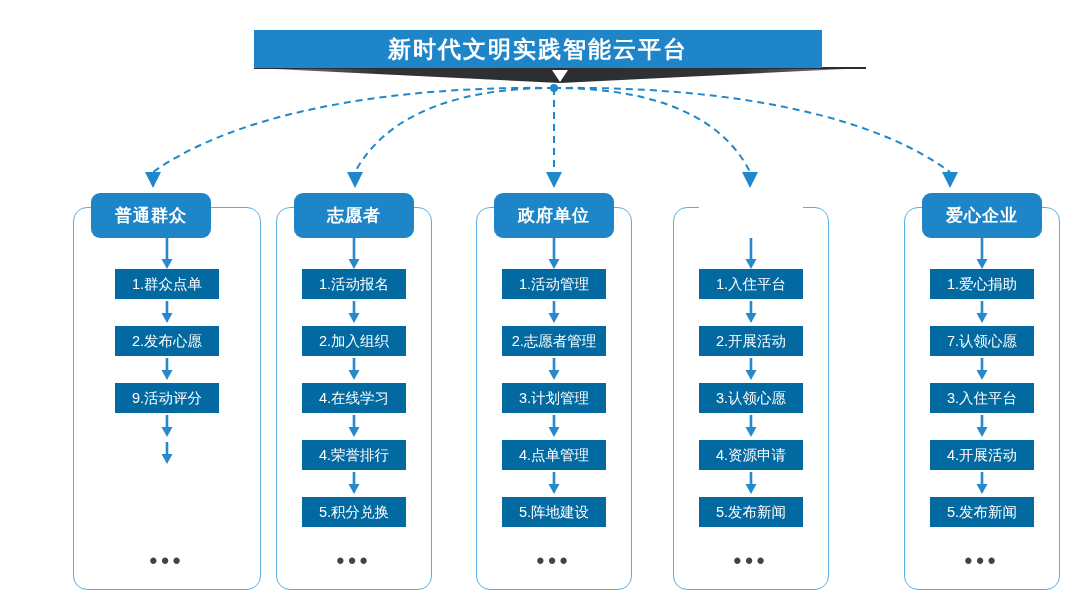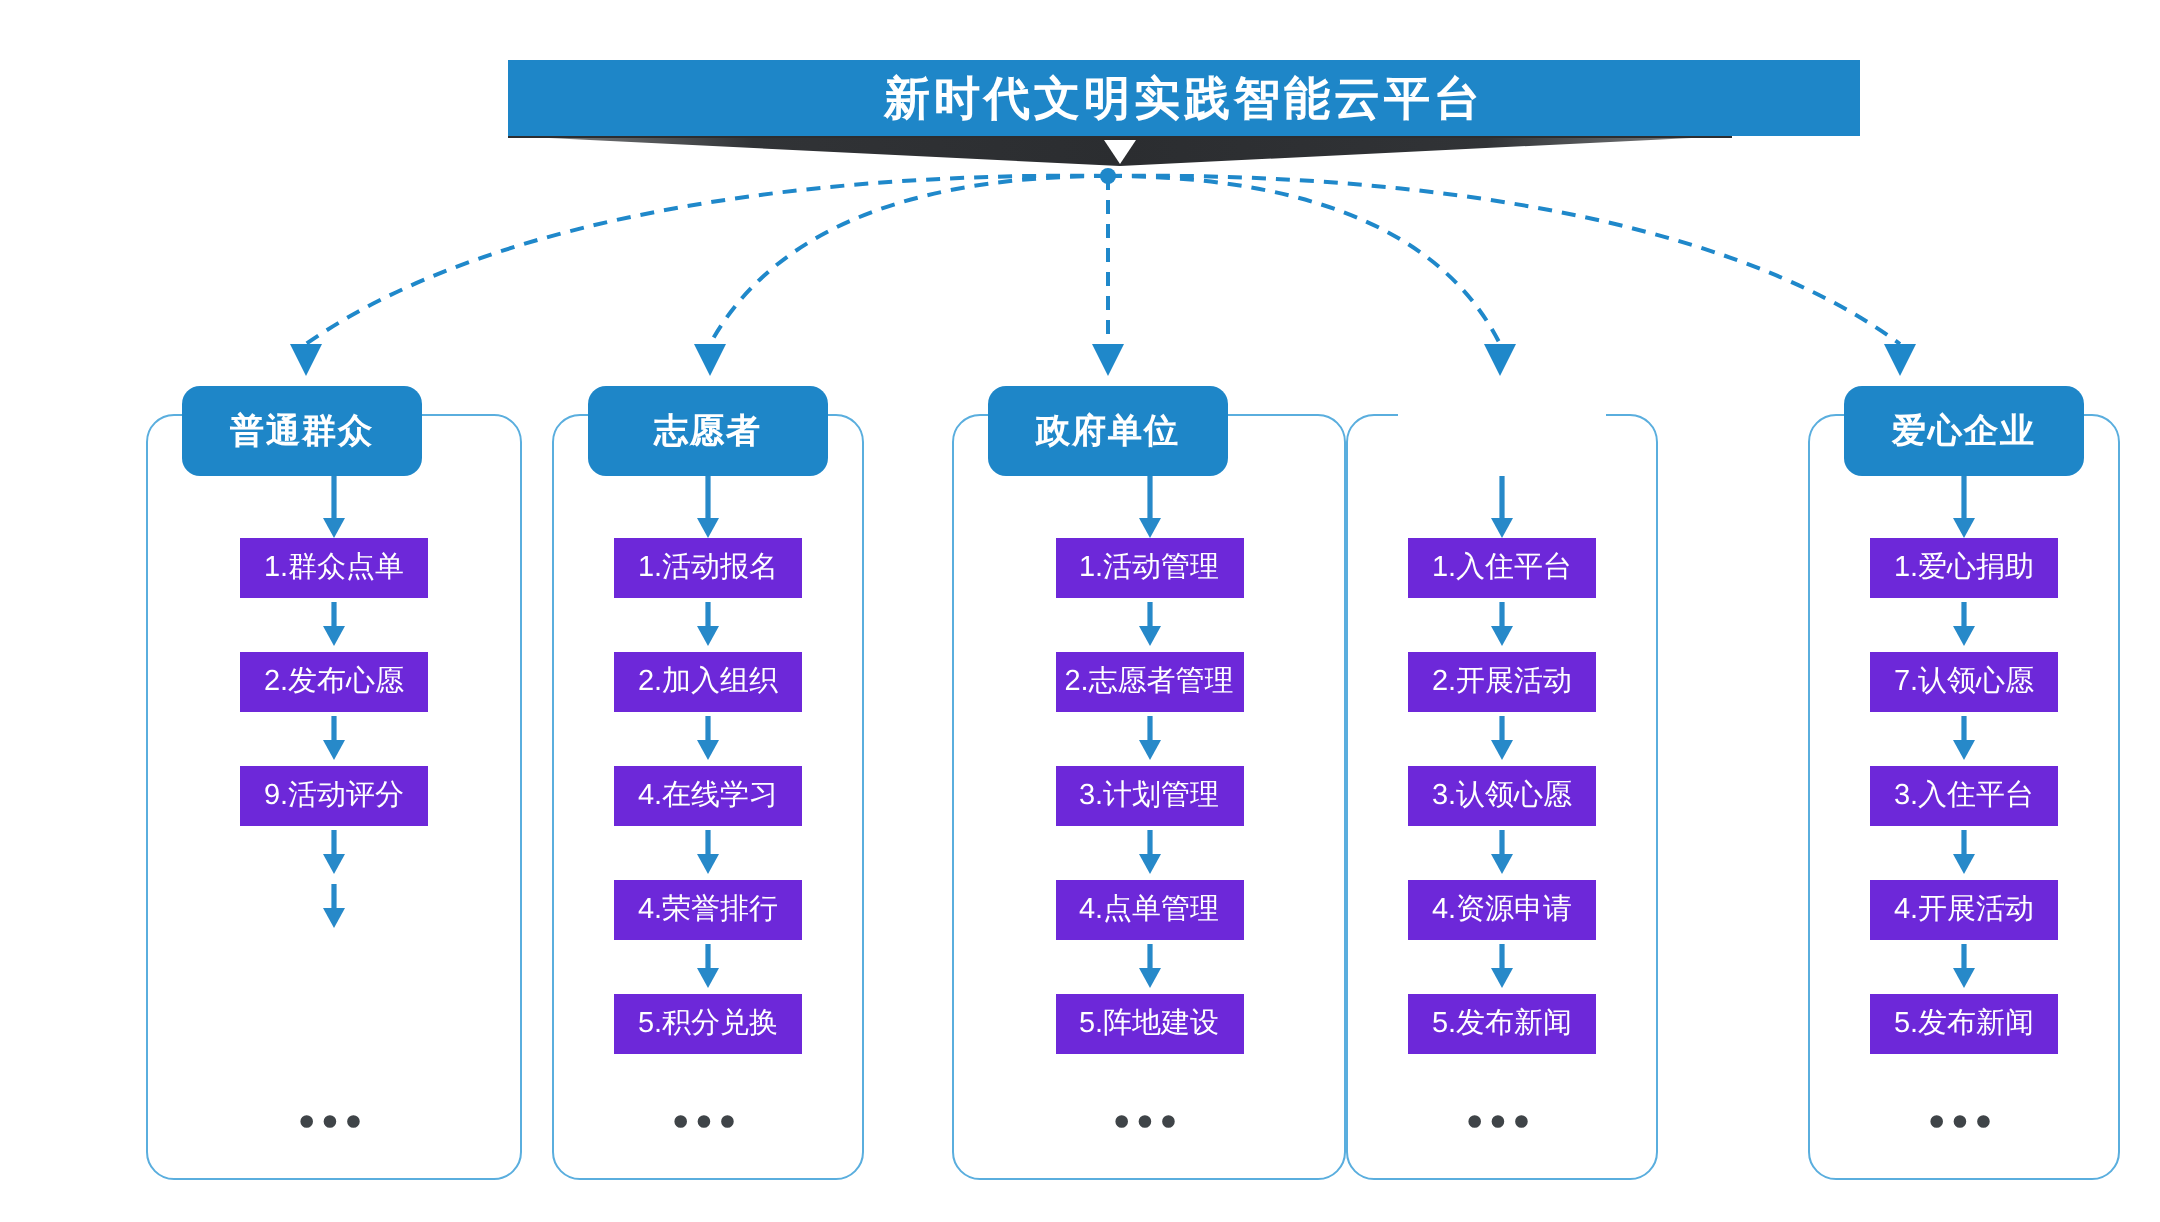--- a/index.html
+++ b/index.html
@@ -30,21 +30,21 @@
     position: absolute;
     left: 0;
     top: 0;
     width: 612px;
     height: 58px;
   }
   #banner-bar {
     position: absolute;
     left: 0;
     top: 0;
-    width: 676px;
+    width: 568px;
     height: 38px;
     background: #1e86c8;
     display: flex;
     align-items: center;
     justify-content: center;
   }
   #banner-title {
     color: #ffffff;
     font-size: 23px;
     font-weight: bold;
@@ -118,23 +118,23 @@
   }
   .col-items {
     position: absolute;
     left: 0;
     top: 62px;
     width: 100%;
   }
   .item-box {
     position: relative;
     margin: 0 auto;
-    width: 94px;
+    width: 104px;
     height: 30px;
-    background: #6d28d9;
+    background: #0369a1;
     display: flex;
     align-items: center;
     justify-content: center;
     box-sizing: border-box;
   }
   .item-label {
     color: #ffffff;
     font-size: 14.5px;
     white-space: nowrap;
     line-height: 1;
@@ -320,21 +320,21 @@
             <path d="M1,12 L12,12 L6.5,22 Z" fill="#2789c9"></path>
           </svg>
         </div>
         <div class="item-box">
             <span class="item-label">5.积分兑换</span>
           </div>
       </div>
       <div class="dots">•••</div>
     </div>
 
-    <div class="column" style="left:476px;padding-left:41px;">
+    <div class="column" style="left:476px;">
       <div class="col-frame"></div>
       <div class="col-frame-notch"></div>
       <div class="col-header">
         <span class="col-header-label">政府单位</span>
       </div>
       <svg class="head-arrow" viewBox="0 0 13 32">
         <line x1="6.5" y1="0" x2="6.5" y2="22" stroke="#2789c9" stroke-width="2.6"></line>
         <path d="M1,21 L12,21 L6.5,31 Z" fill="#2789c9"></path>
       </svg>
       <div class="col-items">

